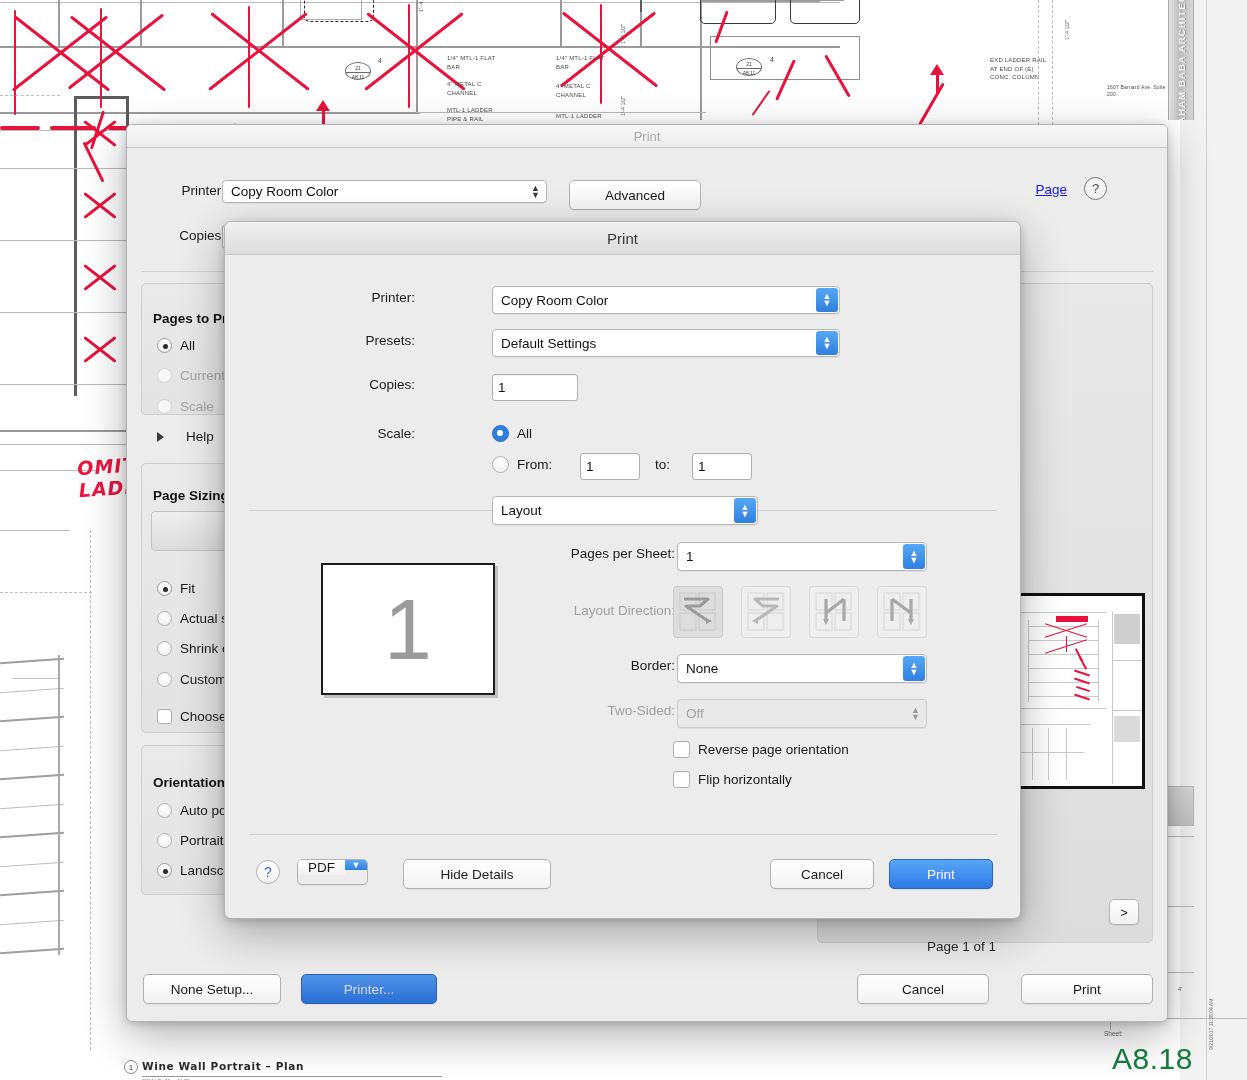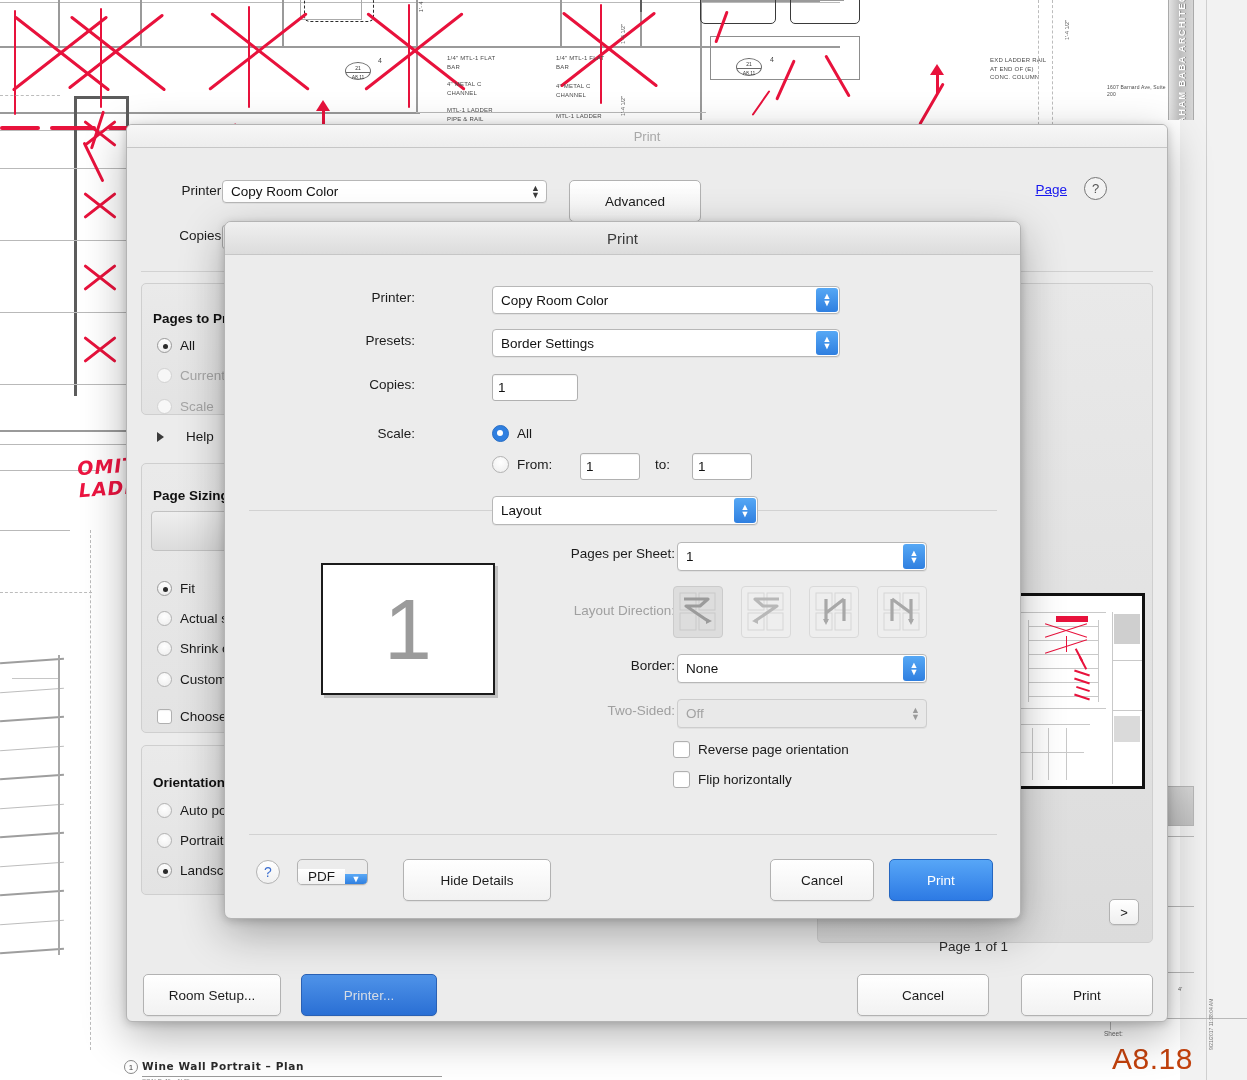--- a/index.html
+++ b/index.html
@@ -82,21 +82,21 @@
     border-radius:50%; font-size:8px; text-align:center; line-height:13px; color:#444;
   }
   .caption-rule { position:absolute; height:1px; background:#9b9b9b; }
 
   
   .tb-box { position:absolute; border:1px solid #b9b9b9; background:#fff; }
   .tb-grey { background: linear-gradient(180deg,#d7d7d7,#c3c3c3); }
   .tb-text { position:absolute; color:#3a3a3a; font-size:9px; letter-spacing:.4px;}
   .tb-small { position:absolute; color:#555; font-size:5.5px; letter-spacing:.3px;}
   .sheet-label { position:absolute; font-size:6.5px; color:#666; }
-  .sheet-num { position:absolute; font-size:30px; color:#c2410c; letter-spacing:.5px; }
+  .sheet-num { position:absolute; font-size:30px; color:#15803d; letter-spacing:.5px; }
   .plot-stamp {
     position:absolute; font-size:5px; color:#777; white-space:nowrap;
     transform: rotate(-90deg); transform-origin: left top;
   }
 
   
   .mac-dialog {
     position: absolute;
     background: #ececec;
     border-radius: 6px;
@@ -164,21 +164,21 @@
     width:15px; height:15px; border-radius:3px; background:#fff;
     border:1px solid #b0b0b0; display:inline-block; flex:0 0 auto;
     box-shadow: inset 0 1px 1px rgba(0,0,0,.05);
   }
   .row { display:flex; align-items:center; gap:8px; }
   .rowlbl { font-size:13.5px; color:#1a1a1a; }
   .rowlbl.dim { color:#a5a5a5; }
 
   
   .btn {
-    height: 42px; border-radius: 5px; border:1px solid #b2b2b2;
+    height: 30px; border-radius: 5px; border:1px solid #b2b2b2;
     background: linear-gradient(180deg,#ffffff,#f2f2f2);
     font-size: 13.5px; color:#1b1b1b;
     display:flex; align-items:center; justify-content:center;
     padding: 0 14px; white-space: nowrap;
     box-shadow: 0 1px 1px rgba(0,0,0,.06);
   }
   .btn.primary {
     background: linear-gradient(180deg,#57a6f7,#2d7ae4);
     border-color:#2566c0; color:#ffffff;
   }
@@ -201,21 +201,21 @@
   }
   .helplink { font-size:13.5px; color:#1616ef; text-decoration: underline; }
 
   .group-box {
     position:absolute; border:1px solid #cfcfcf; border-radius:5px;
     background: linear-gradient(180deg,#eaeaea,#e3e3e3);
   }
   .sec-title { position:absolute; font-size:13.5px; font-weight:bold; color:#111; }
 
   .pdfbtn {
-    height:26px; display:flex; align-items:flex-end; border-radius:5px;
+    height:26px; display:flex; align-items:flex-start; border-radius:5px;
     border:1px solid #b2b2b2; overflow:hidden;
     box-shadow: 0 1px 1px rgba(0,0,0,.06);
   }
   .pdfbtn .lab {
     background: linear-gradient(180deg,#ffffff,#f1f1f1);
     display:flex;align-items:center; padding:0 10px; font-size:13.5px; color:#1b1b1b;
   }
   .pdfbtn .chev {
     width:22px; background: linear-gradient(180deg,#5aa9f6,#2f7fe0);
     display:flex;align-items:center;justify-content:center;color:#fff;font-size:9px;
@@ -578,23 +578,23 @@
         <div class="tr-red" style="left:60px;top:80px;width:16px;height:2px;transform:rotate(18deg);"></div>
         <div class="tr-red" style="left:62px;top:88px;width:14px;height:2px;transform:rotate(18deg);"></div>
         <div class="tr-red" style="left:60px;top:96px;width:16px;height:2px;transform:rotate(18deg);"></div>
       </div>
     </div>
 
     <div class="slider-track" style="left:714px;top:785px;width:80px;"></div>
     <div class="nextbtn" style="left:982px;top:774px;">
       <span>&gt;</span>
     </div>
-    <div class="pageof" style="left:800px;top:814px;margin-left:12px;">Page 1 of 1</div>
-
-    <div class="btn" style="position:absolute;left:16px;top:849px;width:138px;">Room Setup...</div>
+    <div class="pageof" style="left:800px;top:814px;">Page 1 of 1</div>
+
+    <div class="btn" style="position:absolute;left:16px;top:849px;width:138px;">None Setup...</div>
     <div class="btn primary-inactive" style="position:absolute;left:174px;top:849px;width:136px;">Printer...</div>
     <div class="btn" style="position:absolute;left:730px;top:849px;width:132px;">Cancel</div>
     <div class="btn" style="position:absolute;left:894px;top:849px;width:132px;">Print</div>
   </div>
 
   <div class="mac-dialog" id="frontDialog" style="left:224px;top:221px;width:797px;height:698px;border-radius:7px;">
 
     <div class="titlebar active" style="height:33px;font-size:15px;">
       <span>Print</span>
     </div>
@@ -603,21 +603,21 @@
     <div class="popup" style="position:absolute;left:267px;top:64px;width:348px;height:28px;">
       <span>Copy Room Color</span>
       <span class="arrows" style="width:22px;">
           <span>▲</span>
           <span>▼</span>
         </span>
     </div>
 
     <div class="lbl" style="position:absolute;left:110px;top:111px;width:80px;">Presets:</div>
     <div class="popup" style="position:absolute;left:267px;top:107px;width:348px;height:28px;">
-      <span>Border Settings</span>
+      <span>Default Settings</span>
       <span class="arrows" style="width:22px;">
           <span>▲</span>
           <span>▼</span>
         </span>
     </div>
 
     <div class="lbl" style="position:absolute;left:120px;top:155px;width:70px;">Copies:</div>
     <div class="field" style="position:absolute;left:267px;top:152px;width:86px;height:27px;">1</div>
 
     <div class="lbl" style="position:absolute;left:120px;top:204px;width:70px;">Scale:</div>

